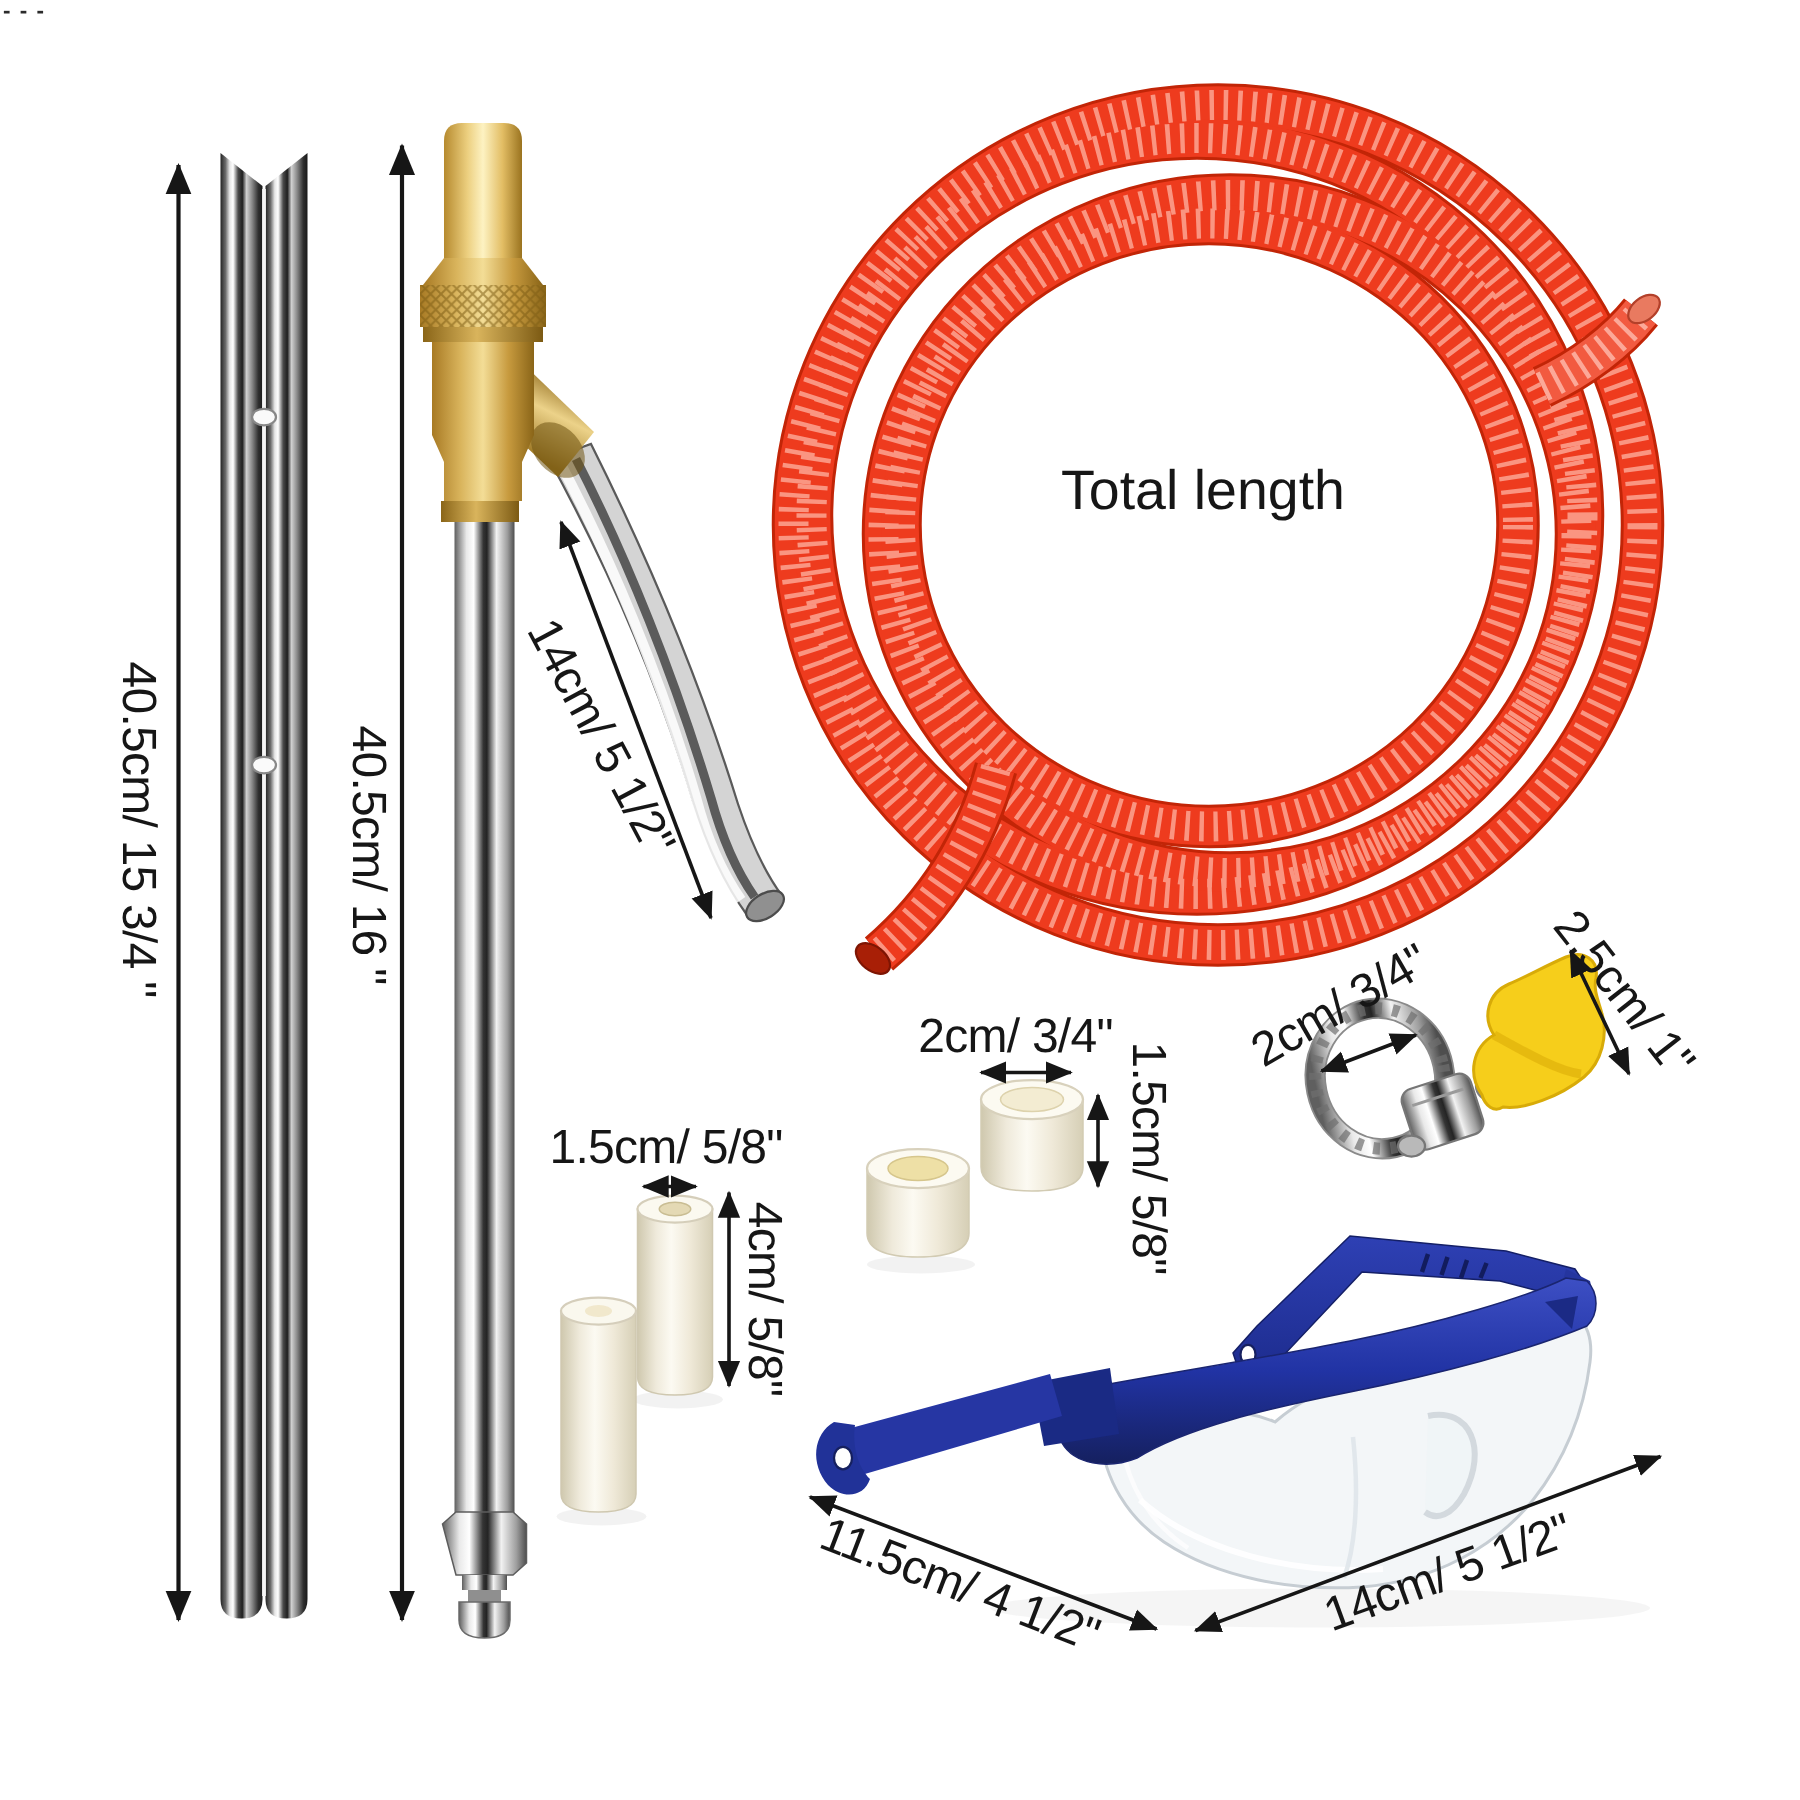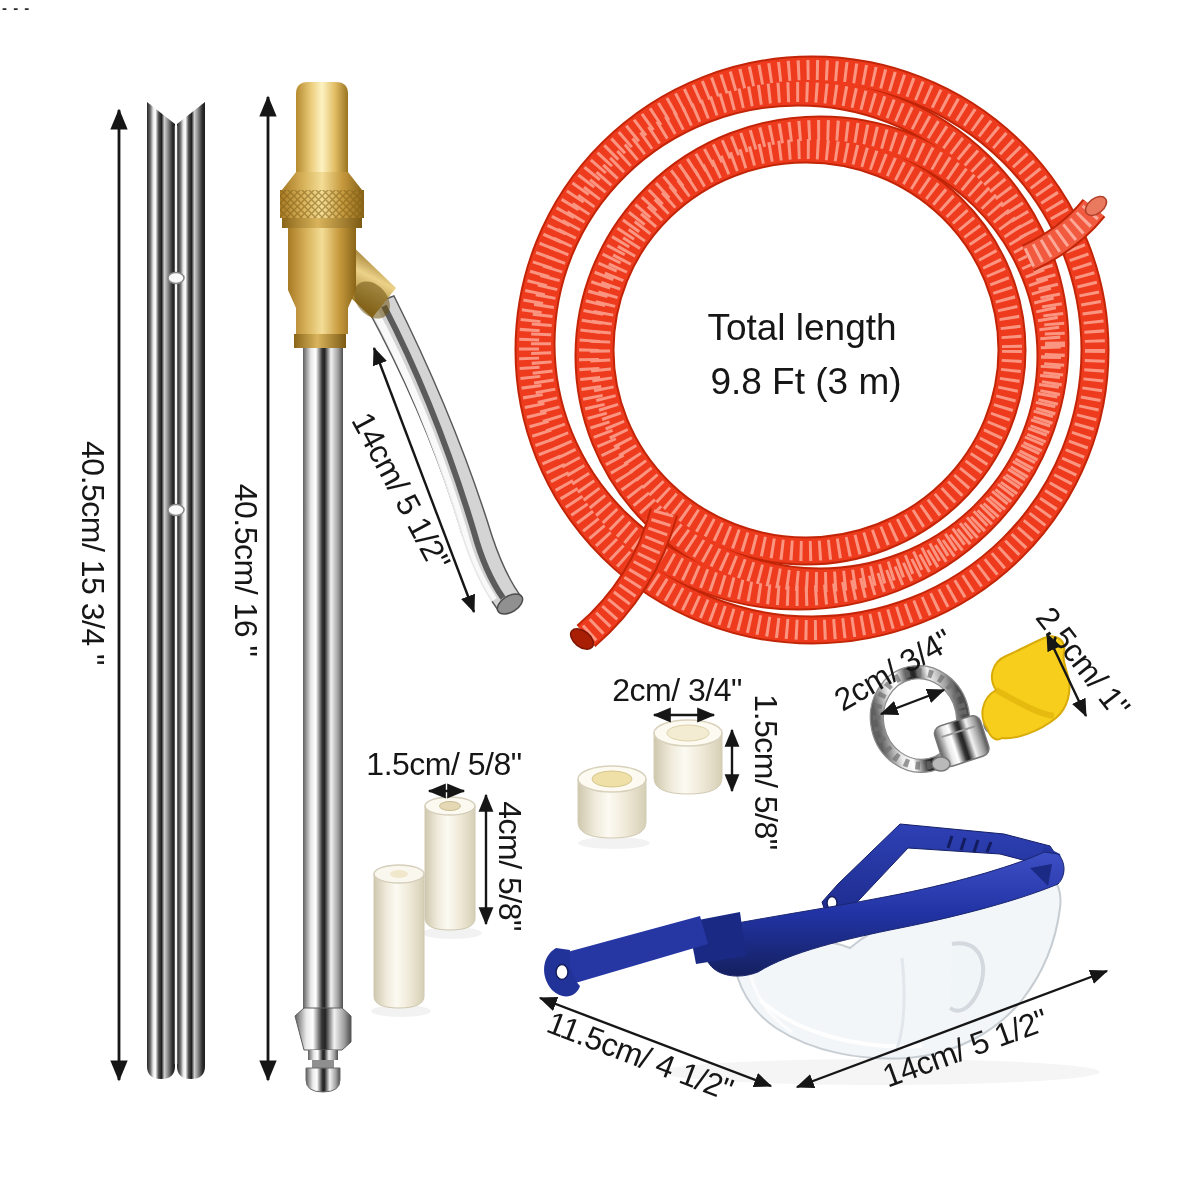--- a/index.html
+++ b/index.html
@@ -242,21 +242,20 @@
   </g>
 </svg>
 
 <div class="lbl marks" style="left:2px;top:0px;">- - -</div>
 
 <div class="lbl" style="left:93px;top:553px;transform:translate(-50%,-50%) rotate(90deg);">40.5cm/ 15 3/4 "</div>
 <div class="lbl" style="left:246px;top:570px;transform:translate(-50%,-50%) rotate(90deg);">40.5cm/ 16 "</div>
 <div class="lbl" style="left:401px;top:491px;transform:translate(-50%,-50%) rotate(62deg);">14cm/ 5 1/2"</div>
 
 <div class="lbl big" style="left:802px;top:327px;transform:translate(-50%,-50%);">Total length</div>
-<div class="lbl big" style="left:806px;top:381px;transform:translate(-50%,-50%);">9.8 Ft (3 m)</div>
 
 <div class="lbl" style="left:444px;top:764px;transform:translate(-50%,-50%);">1.5cm/ 5/8"</div>
 <div class="lbl" style="left:510px;top:866px;transform:translate(-50%,-50%) rotate(90deg);">4cm/ 5/8"</div>
 
 <div class="lbl" style="left:677px;top:690px;transform:translate(-50%,-50%);">2cm/ 3/4"</div>
 <div class="lbl" style="left:766px;top:772px;transform:translate(-50%,-50%) rotate(90deg);">1.5cm/ 5/8"</div>
 
 <div class="lbl" style="left:893px;top:670px;transform:translate(-50%,-50%) rotate(-30deg);">2cm/ 3/4"</div>
 <div class="lbl" style="left:1083px;top:662px;transform:translate(-50%,-50%) rotate(52deg);">2.5cm/ 1"</div>
 

